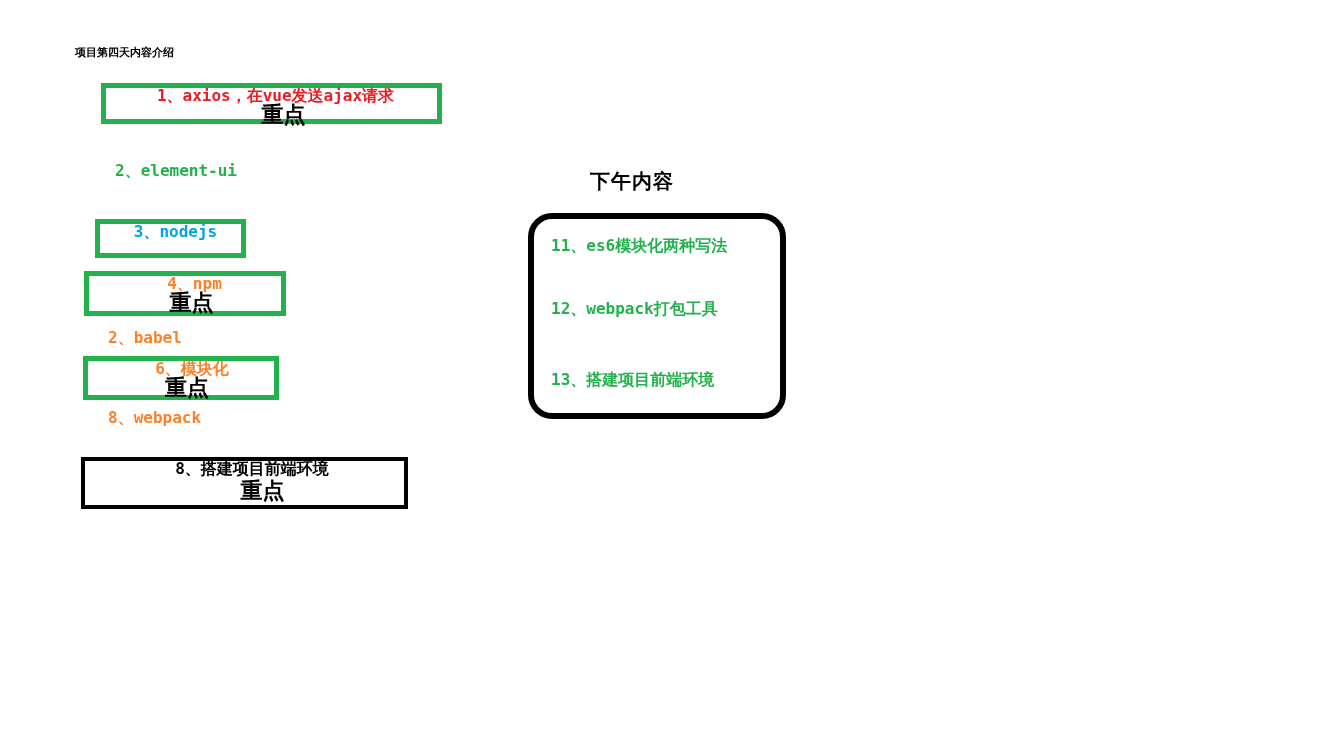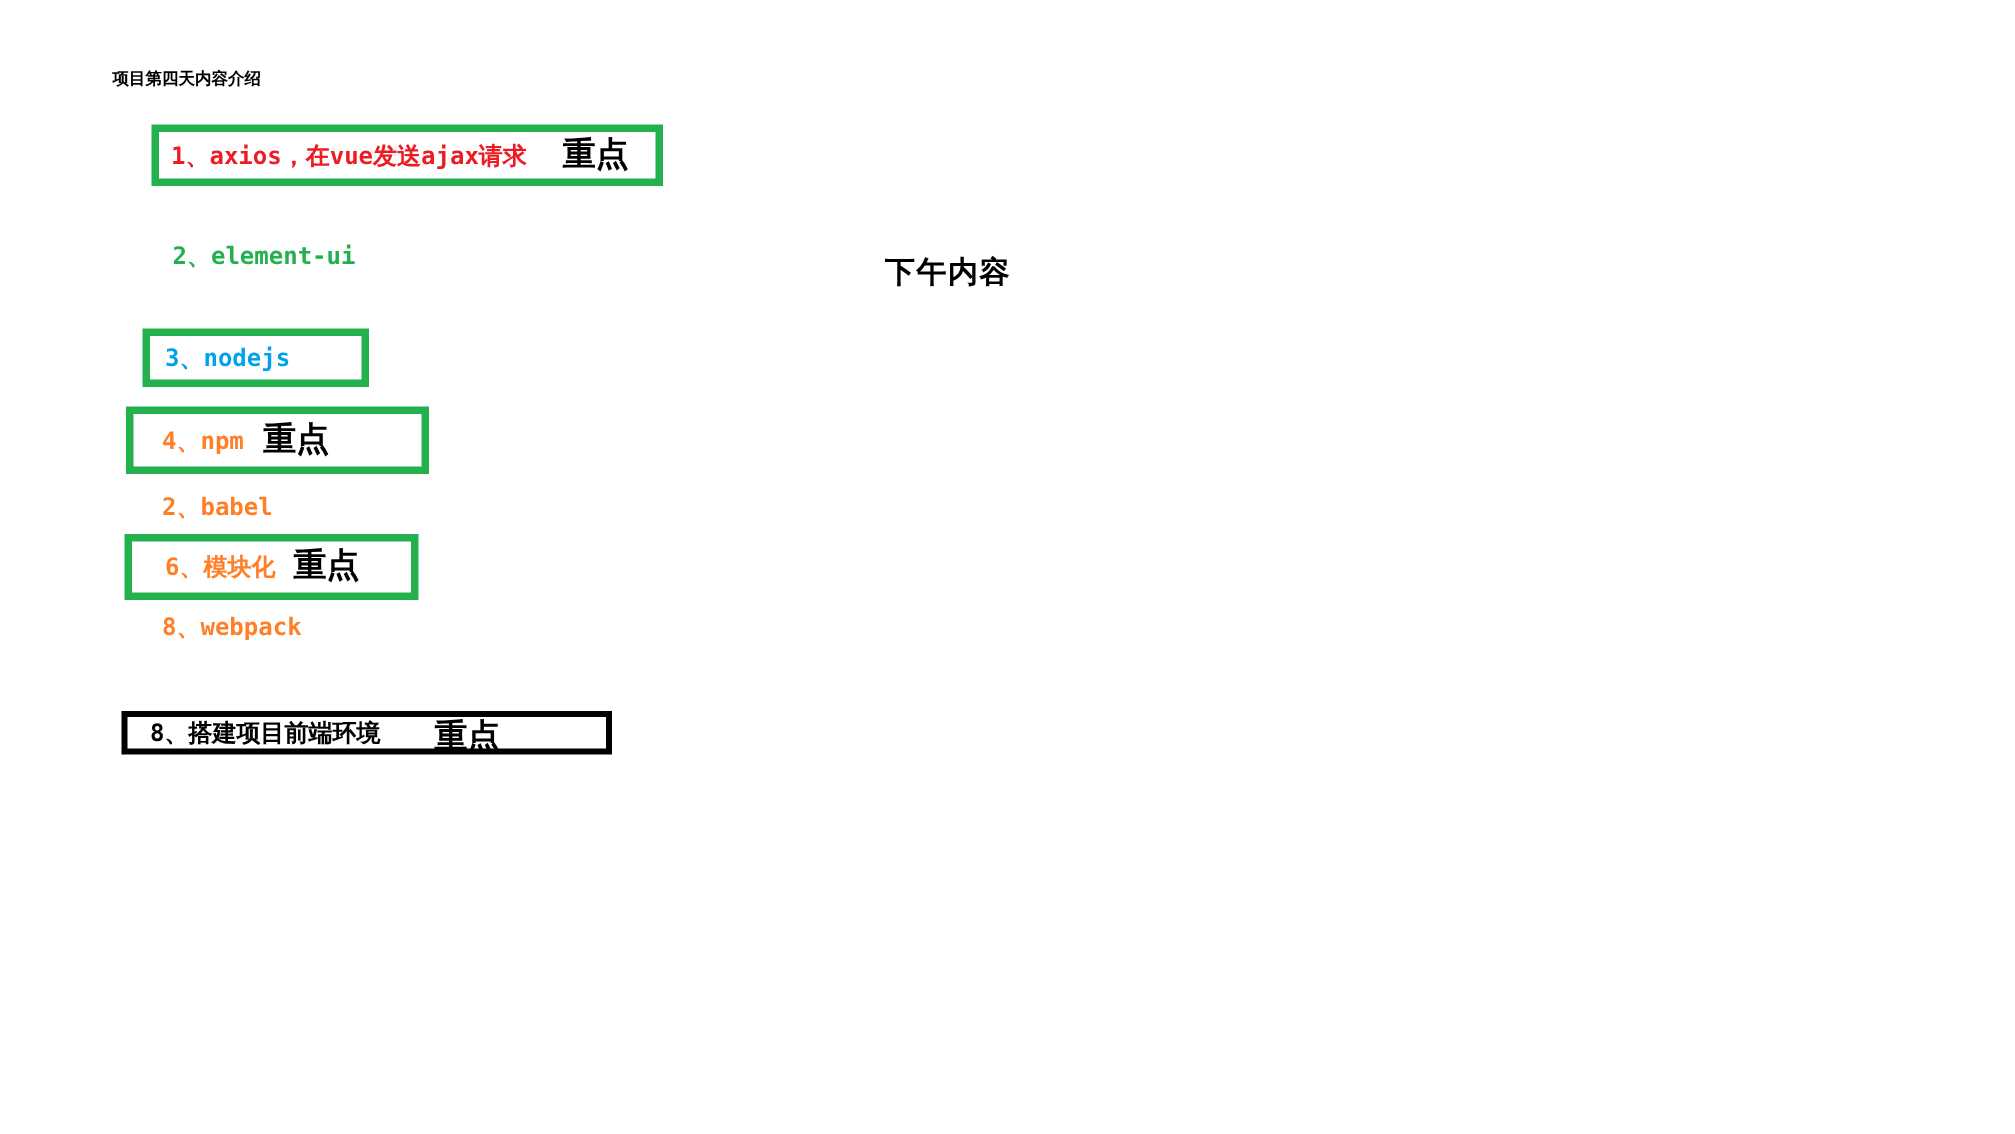--- a/index.html
+++ b/index.html
@@ -10,20 +10,21 @@
     overflow:hidden;
     font-family:"DejaVu Sans Mono","Liberation Sans",sans-serif;
     font-weight:bold;
   }
   .abs{position:absolute;line-height:1;white-space:nowrap;}
   .box{
     position:absolute;box-sizing:border-box;
     display:flex;align-items:center;
     white-space:nowrap;line-height:1;
     background:#ffffff;
+    flex-direction:column;
   }
   .green-box{border:5px solid #22b14c;}
   .black-box{border:4px solid #000000;}
   .round-box{
     position:absolute;box-sizing:border-box;
     border:6px solid #000000;border-radius:24px;
     background:#ffffff;
   }
   .title{font-size:11px;color:#000000;}
   .subtitle{font-size:20px;color:#000000;letter-spacing:1px;}
@@ -55,21 +56,26 @@
 
   <div class="abs label" style="left: 108px; top: 330px; color: rgb(255, 127, 39);">2、babel</div>
 
   <div class="box green-box" style="left: 83px; top: 356px; width: 196px; height: 44px; border-color: rgb(34, 177, 76);">
     <span class="label" style="margin-left: 22px; color: rgb(255, 127, 39);">6、模块化</span>
     <span class="hl" style="margin-left:12px;">重点</span>
   </div>
 
   <div class="abs label" style="left: 108px; top: 410px; color: rgb(255, 127, 39);">8、webpack</div>
 
-  <div class="box black-box" style="left: 81px; top: 474px; width: 327px; height: 29px; border-color: rgb(0, 0, 0);">
+  <div class="box black-box" style="left: 81px; top: 457px; width: 327px; height: 52px; border-color: rgb(0, 0, 0);">
     <span class="label" style="margin-left: 15px; color: rgb(0, 0, 0);">8、搭建项目前端环境</span>
     <span class="hl" style="margin-left:36px;transform:translateY(3px);">重点</span>
   </div>
 
   <div class="abs subtitle" style="left:590px;top:171px;">下午内容</div>
 
+  <div class="round-box" style="left: 528px; top: 213px; width: 258px; height: 206px; border-color: rgb(0, 0, 0);">
+    <span class="abs label" style="left: 17px; top: 19px; color: rgb(34, 177, 76);">11、es6模块化两种写法</span>
+    <span class="abs label" style="left: 17px; top: 82px; color: rgb(34, 177, 76);">12、webpack打包工具</span>
+    <span class="abs label" style="left: 17px; top: 153px; color: rgb(34, 177, 76);">13、搭建项目前端环境</span>
+  </div>
 
 </div>
 
 </body></html>

